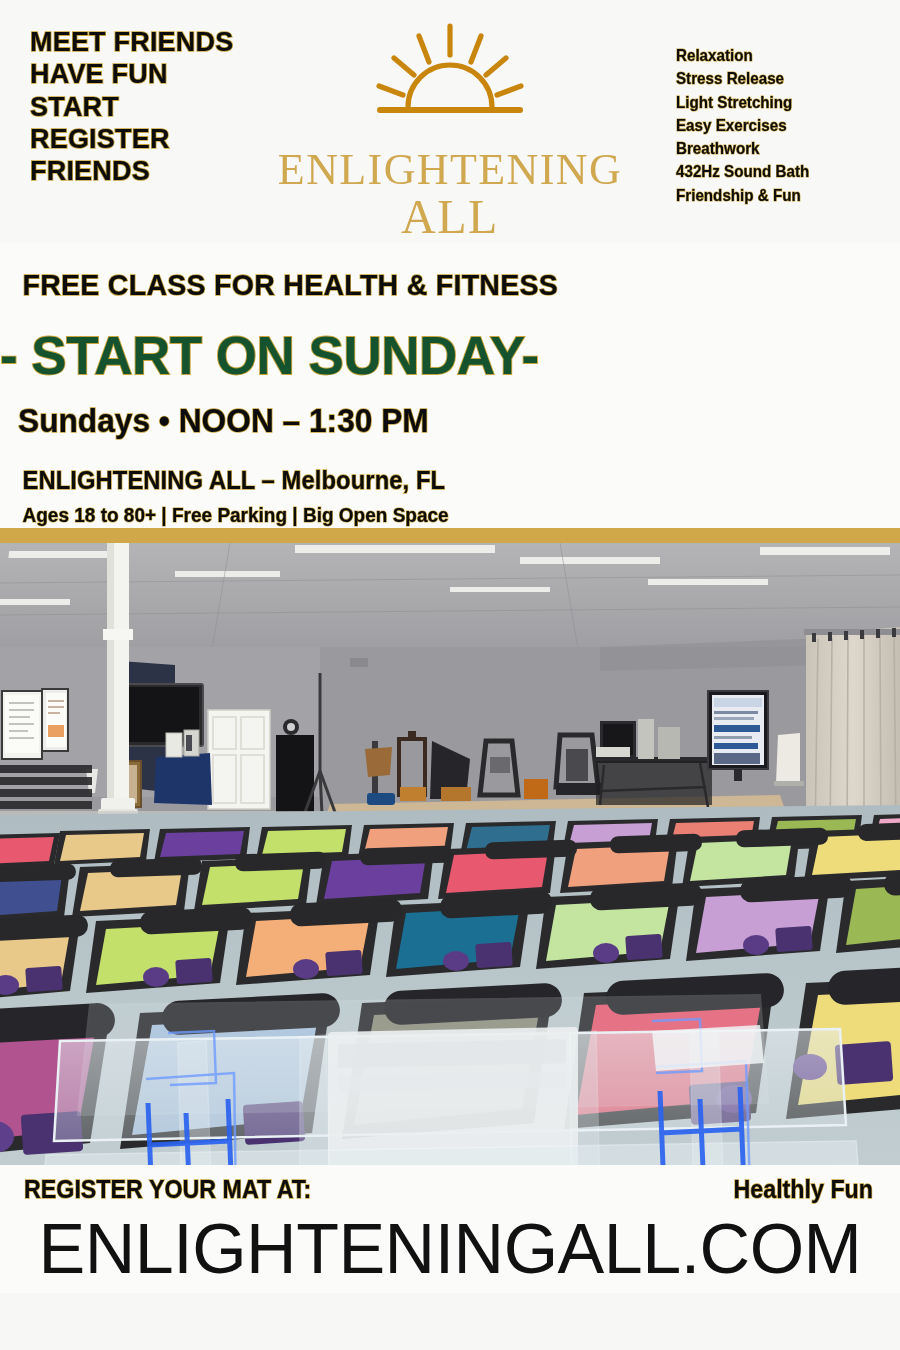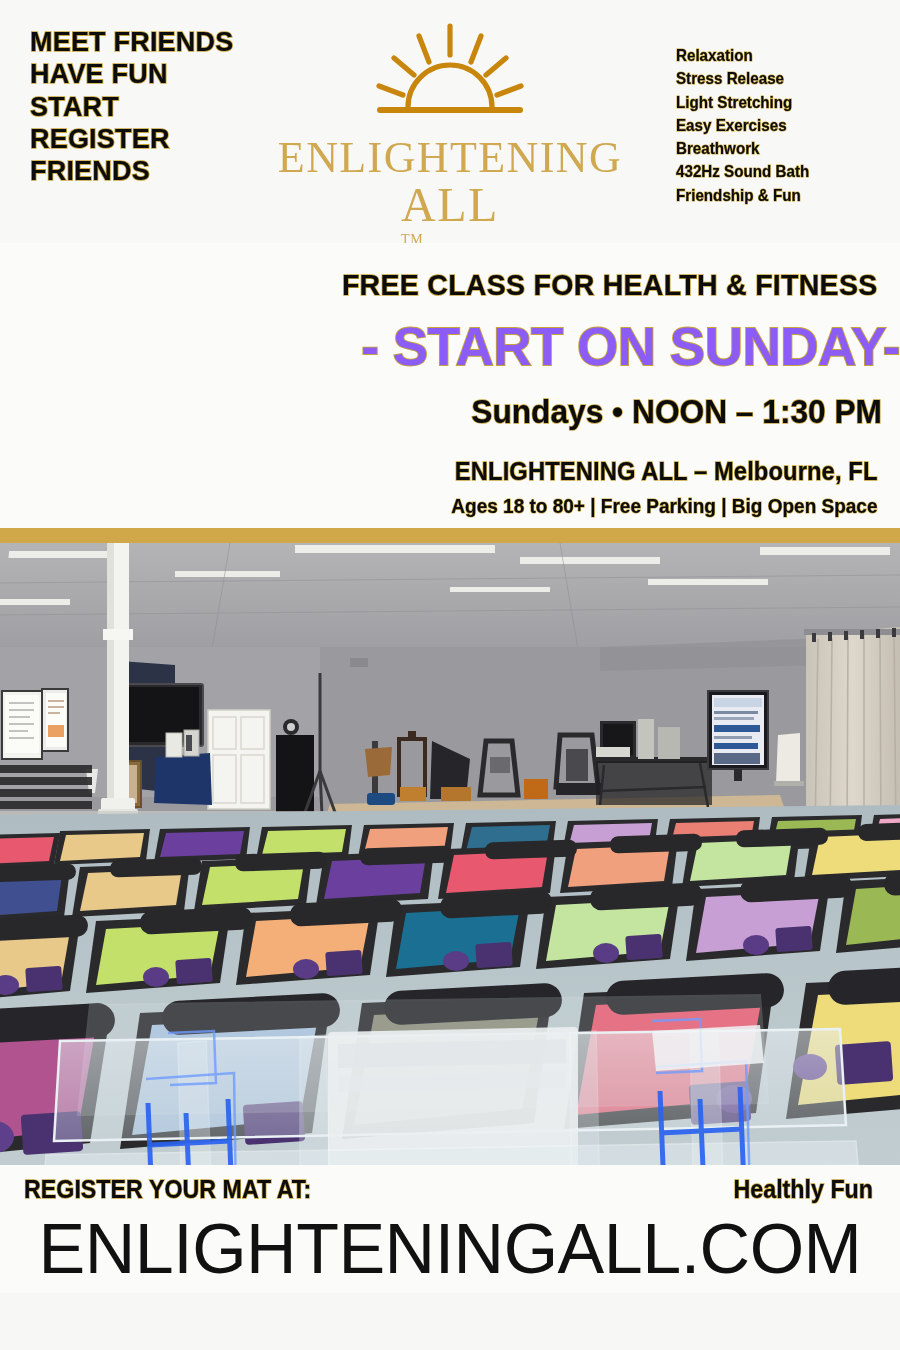--- a/index.html
+++ b/index.html
@@ -31,21 +31,21 @@
   }
 
   .hdr-logo {
     position:absolute; left:272px; top:22px; width:356px;
     display:flex; flex-direction:column; align-items:center;
   }
   .sun-wrap { width:170px; height:110px; }
   .logo-name {
     font-family:"Liberation Serif", serif;
     color:#d0a850; font-size:44px; letter-spacing:1.4px;
-    line-height:0.98; text-align:center; margin-top:4px;
+    line-height:0.98; text-align:center; margin-top:16px;
     font-weight:normal;
   }
   .logo-all-row {
     display:flex; align-items:flex-start; justify-content:center;
     font-family:"Liberation Serif", serif; color:#d0a850;
     line-height:1.0; margin-top:2px;flex-direction:column;
   }
   .logo-all { font-size:48px; letter-spacing:1.5px; }
   .logo-tm { font-size:14px; letter-spacing:0.5px; margin-top:4px; }
 
@@ -57,31 +57,31 @@
     font-size:16.5px; font-weight:bold; color:#0c0c0c;
     line-height:1.35; white-space:nowrap;
     -webkit-text-stroke:1.1px #c8a43a;
     paint-order:stroke fill;
     transform:scaleX(0.92); transform-origin:left center;
   }
 
   
   .midblock {
     position:absolute; left:0; top:243px; width:900px; height:285px;
-    background:#fbfbf9; text-align:right;
+    background:#fbfbf9; text-align:left;
   }
   .mid-l1 {
     font-size:30px; font-weight:bold; color:#0c0c0c;
     margin-top:25px; letter-spacing:0.3px;
     -webkit-text-stroke:1.5px #c8a43a; paint-order:stroke fill;
     transform:scaleX(0.95);
   }
   .mid-l2 {
-    font-size:53px; font-weight:bold; color:#8b5cf6;
-    margin-top:14px; letter-spacing:-0.5px;
+    font-size:53px; font-weight:bold; color:#14532d;
+    margin-top:23px; letter-spacing:-0.5px;
     -webkit-text-stroke:1.8px #c8a43a; paint-order:stroke fill;
   }
   .mid-l3 {
     font-size:33px; font-weight:bold; color:#0c0c0c;
     margin-top:16px; letter-spacing:0px;
     -webkit-text-stroke:1.5px #c8a43a; paint-order:stroke fill;
     transform:scaleX(0.96);
   }
   .mid-l4 {
     font-size:25px; font-weight:bold; color:#0c0c0c;

